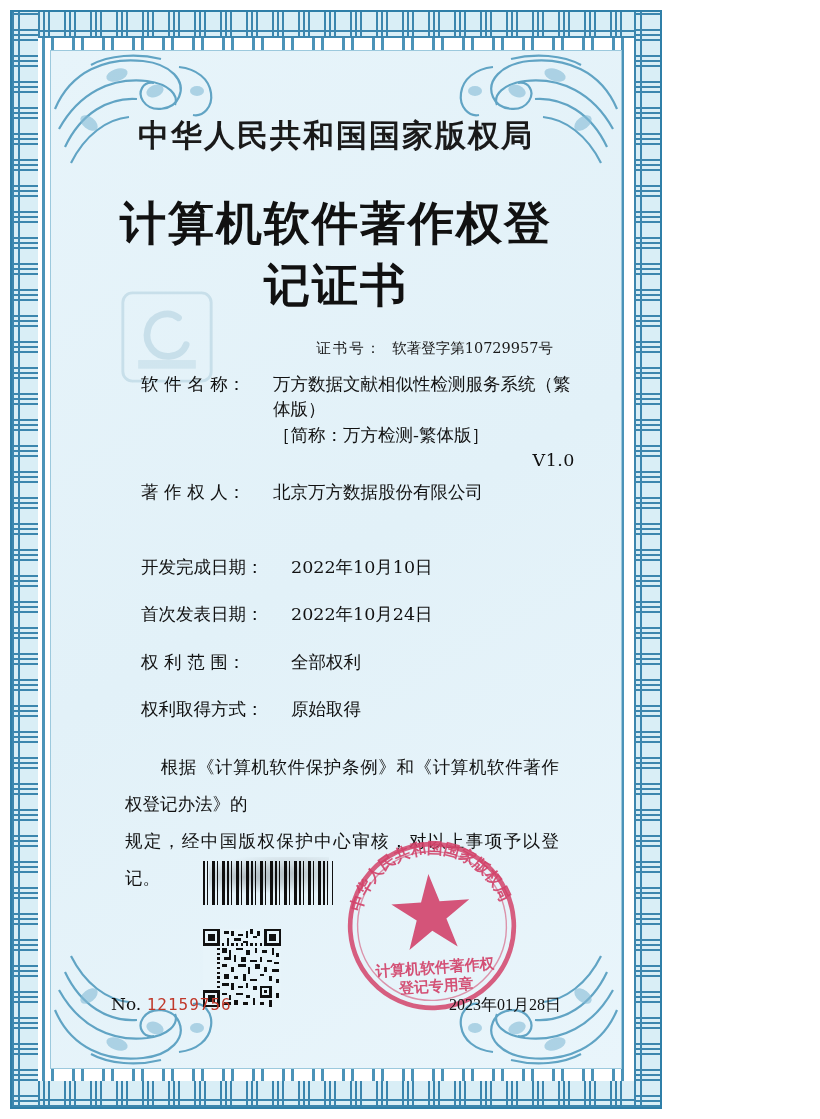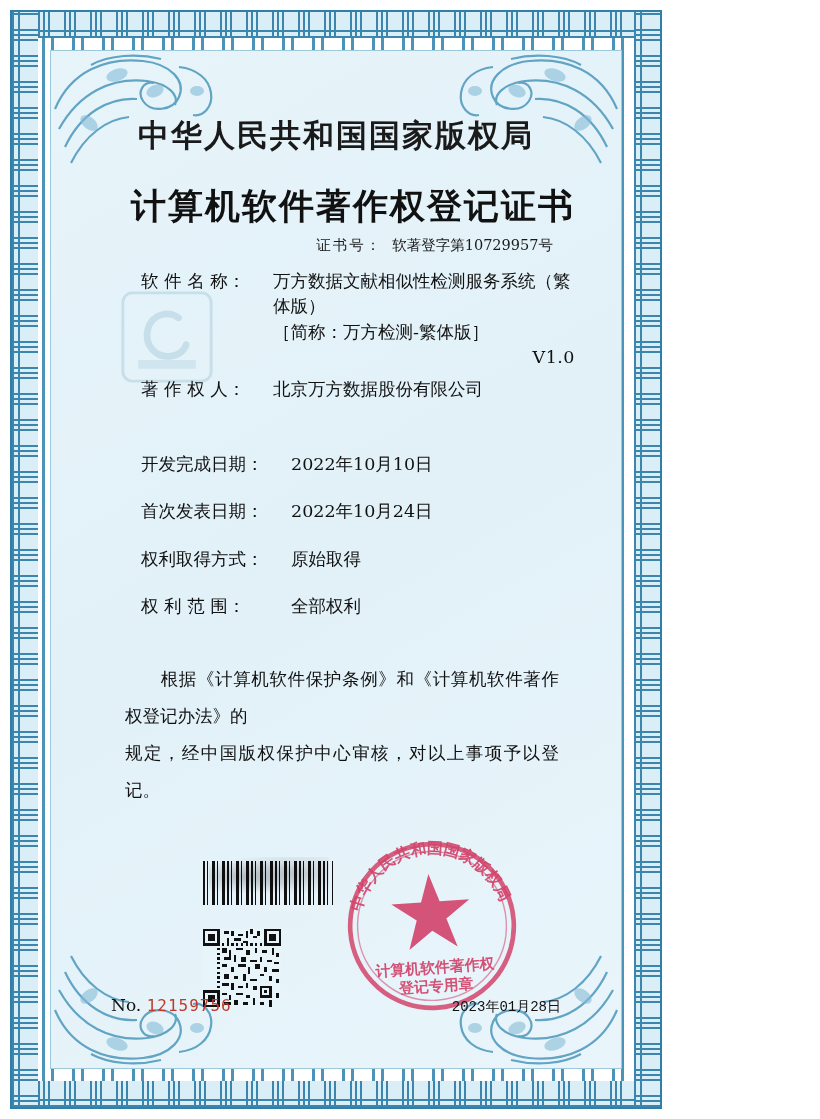--- a/index.html
+++ b/index.html
@@ -125,31 +125,31 @@
   .org-title {
     text-align: center;
     font-family: "DejaVu Serif", "Liberation Serif", serif;
     font-size: 31px;
     font-weight: bold;
     letter-spacing: 2px;
     color: #1a1a1a;
     margin-top: 64px;
   }
   .doc-title {
-    text-align: right;
-    font-family: "DejaVu Serif", "Liberation Serif", serif;
-    font-size: 35px;
+    text-align: center;
+    font-family: "DejaVu Serif", "Liberation Serif", serif;
+    font-size: 46px;
     font-weight: bold;
     letter-spacing: 2px;
     color: #111111;
-    margin-top: 26px;
+    margin-top: 36px;
   }
 
   .cert-no-row {
-    margin-top: 6px;
+    margin-top: 22px;
     text-align: right;
     padding-right: 22px;
     font-size: 14.5px;
     color: #1a1a1a;
     font-family: "DejaVu Serif", "Liberation Serif", serif;
   }
   .cert-no-row .lbl { letter-spacing: 2px; margin-right: 10px; }
 
   
   .watermark {
@@ -192,21 +192,21 @@
     font-family: "DejaVu Serif", "Liberation Serif", serif;
     letter-spacing: 0.5px;
     text-align: right;
   }
 
   .gap-block { height: 44px; }
 
   .field-row.wide .field-label { width: 150px; flex: 0 0 150px; }
 
   .statement {
-    margin-top: 42px;
+    margin-top: 27px;
     padding: 0 16px 0 28px;
     font-size: 17.5px;
     line-height: 2.1;
     color: #111;
     font-family: "DejaVu Serif", "Liberation Serif", serif;
     text-align: justify;
   }
   .statement .indent { display: inline-block; width: 2em; }
 
   
@@ -270,23 +270,23 @@
     color: #111;
     font-family: "DejaVu Serif", "Liberation Serif", serif;
   }
   .serial .num {
     color: #c0392b;
     letter-spacing: 1px;
     font-family: "DejaVu Sans Mono", monospace;
     font-size: 16px;
   }
   .issue-date {
-    font-size: 14px;
+    font-size: 16px;
     color: #111;
-    font-family: Liberation Mono, monospace;
+    font-family: Liberation Serif, serif;
   }
 </style>
 </head>
 <body>
 
 <div class="certificate">
   <div class="paper-margin"></div>
 
   <div class="border-band">
     <div class="band-top"></div>
@@ -398,27 +398,27 @@
             <div class="field-label">开发完成日期：</div>
             <div class="field-value mono">2022年10月10日</div>
           </div>
 
           <div class="field-row wide" style="margin-bottom:22px;">
             <div class="field-label">首次发表日期：</div>
             <div class="field-value mono">2022年10月24日</div>
           </div>
 
           <div class="field-row wide" style="margin-bottom:22px;">
+            <div class="field-label">权 利 范 围：</div>
+            <div class="field-value">全部权利</div>
+          </div>
+
+          <div class="field-row wide" style="margin-bottom:22px;">
             <div class="field-label">权利取得方式：</div>
             <div class="field-value">原始取得</div>
-          </div>
-
-          <div class="field-row wide" style="margin-bottom:22px;">
-            <div class="field-label">权 利 范 围：</div>
-            <div class="field-value">全部权利</div>
           </div>
 
 
         </div>
 
         <div class="statement">
           <span class="indent"></span><span>根据《计算机软件保护条例》和《计算机软件著作权登记办法》的</span><br>
           <span>规定，经中国版权保护中心审核，对以上事项予以登记。</span>
         </div>
 

